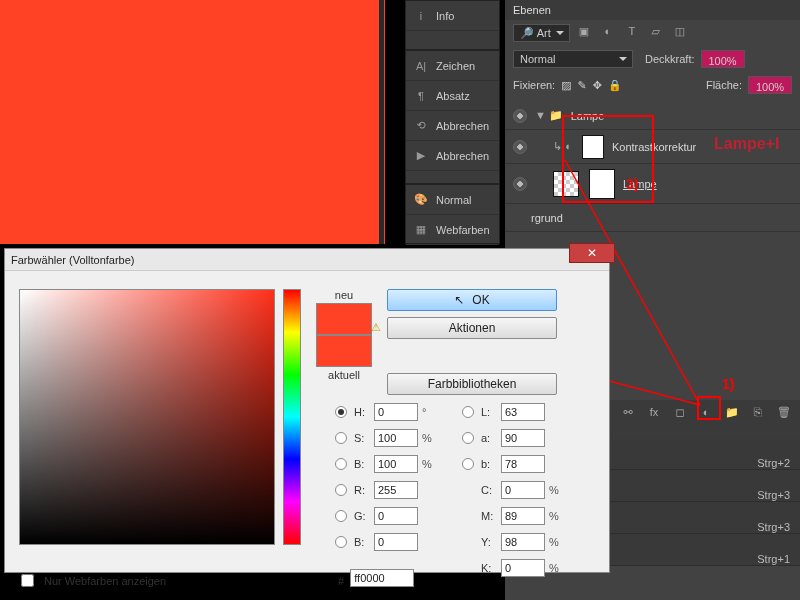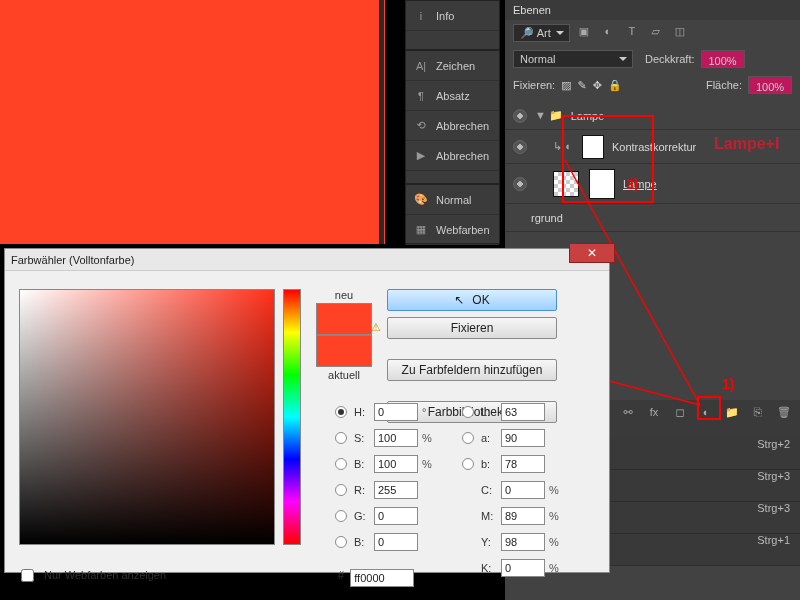--- a/index.html
+++ b/index.html
@@ -24,21 +24,21 @@
 .thumb{width:26px;height:26px;border:1px solid #111;background:#888}
 .thumb.red{background:#ff2f1a;border-bottom:6px solid #000}
 .mask{width:26px;height:30px;background:#fff;border:1px solid #111;margin-left:2px}
 .layer .ln{color:#d8d8d8;font-size:11px}
 .layer.sel-l{background:#5a6a7a}
 .redbox{position:absolute;border:2px solid #f00;pointer-events:none}
 .redlabel{position:absolute;color:#f00;font-size:14px;font-weight:bold}
 .bottombar{position:absolute;left:505px;top:400px;width:295px;height:24px;background:#3a3a3a;display:flex;align-items:center;justify-content:flex-end;gap:10px;padding:0 8px}
 .bottombar i{font-style:normal;color:#aaa;width:16px;text-align:center}
 .historypanel{position:absolute;left:505px;top:424px;width:295px;background:#393939}
-.hrow{height:32px;display:flex;align-items:flex-start;justify-content:flex-end;padding:0 10px;border-bottom:1px solid #2d2d2d;color:#bbb}
+.hrow{height:32px;display:flex;align-items:flex-end;justify-content:flex-end;padding:0 10px;border-bottom:1px solid #2d2d2d;color:#bbb}
 
 .dialog{position:absolute;left:4px;top:248px;width:606px;height:325px;background:#f0f0f0;border:1px solid #888;color:#222}
 .dlg-title{height:22px;background:#e8e8e8;display:flex;align-items:center;padding-left:6px;font-size:11px;border-bottom:1px solid #ccc}
 .dlg-close{position:absolute;left:564px;top:-6px;width:46px;height:20px;background:#c94040;color:#fff;display:flex;align-items:center;justify-content:center;border:1px solid #8a2020;font-size:12px}
 .dlg-body{padding:18px 14px;display:flex;gap:8px}
 .satbox{width:256px;height:256px;border:1px solid #888;background:linear-gradient(to top,#000,rgba(0,0,0,0)),linear-gradient(to right,#fff,#ff2f1a)}
 .huebar{width:18px;height:256px;border:1px solid #888;background:linear-gradient(to bottom,#f00,#ff0,#0f0,#0ff,#00f,#f0f,#f00)}
 .preview{display:flex;flex-direction:column;align-items:center;width:70px}
 .preview .lbl{font-size:11px;color:#333;margin-bottom:2px}
 .preview .pbox{width:56px;height:32px;border:1px solid #888}
@@ -46,21 +46,21 @@
 .btn{height:22px;background:linear-gradient(#f6f6f6,#dcdcdc);border:1px solid #8a8a8a;border-radius:2px;display:flex;align-items:center;justify-content:center;color:#222;font-size:12px}
 .btn.focus{background:linear-gradient(#d8eeff,#9ed0ff);border-color:#4a90d9}
 .vals{position:absolute;left:330px;top:150px;width:270px}
 .vrow{display:flex;align-items:center;height:26px;gap:4px}
 .vrow .rad{appearance:none;-webkit-appearance:none;width:12px;height:12px;border:1px solid #8a8a8a;border-radius:50%;display:inline-block;position:relative;cursor:pointer;background:#fff;margin:0 3px 0 0}
 .vrow .rad:checked::after{content:"";position:absolute;left:2px;top:2px;width:6px;height:6px;background:#333;border-radius:50%}
 .vrow label{width:16px;color:#333}
 .vrow input[type=text]{width:44px;height:18px;border:1px solid #8a8a8a;padding:0 3px;font-size:11px;background:#fff;color:#222}
 .vrow .unit{width:14px;color:#555}
 .vcol{display:inline-flex;flex-direction:column;margin-right:26px}
-.hexrow{position:absolute;left:16px;top:320px;display:flex;align-items:flex-start;gap:6px;color:#333}
+.hexrow{position:absolute;left:16px;top:320px;display:flex;align-items:flex-end;gap:6px;color:#333}
 .hexrow input[type=checkbox]{margin:0 4px 0 0}
 .hexrow .hexin{width:64px;height:18px;border:1px solid #8a8a8a;padding:0 3px;font-size:11px;background:#fff;color:#222}
 svg.arrow{position:absolute;pointer-events:none}
 </style>
 </head>
 <body>
 
 <div class="canvas"></div>
 
 <div class="mpanel">
@@ -213,26 +213,23 @@
       <div class="pbox" style="background:#ff4125"></div>
       <div class="lbl" style="margin-top:2px">aktuell</div>
       <span style="margin-top:-62px;margin-left:64px;position:relative;color:#cc9900">⚠</span>
     </div>
     <div class="btncol">
       <div class="btn focus">
           <span style="margin-right:8px">↖</span>
           <span>OK</span>
         </div>
       <div class="btn">
-          <span>Fixieren</span>
+          <span>Aktionen</span>
         </div>
       <div style="height:8px"></div>
-      <div class="btn">
-          <span>Zu Farbfeldern hinzufügen</span>
-        </div>
       <div style="height:8px"></div>
       <div class="btn">
           <span>Farbbibliotheken</span>
         </div>
     </div>
   </div>
 
   <div class="vals">
     <div style="display:flex">
       <div class="vcol">

